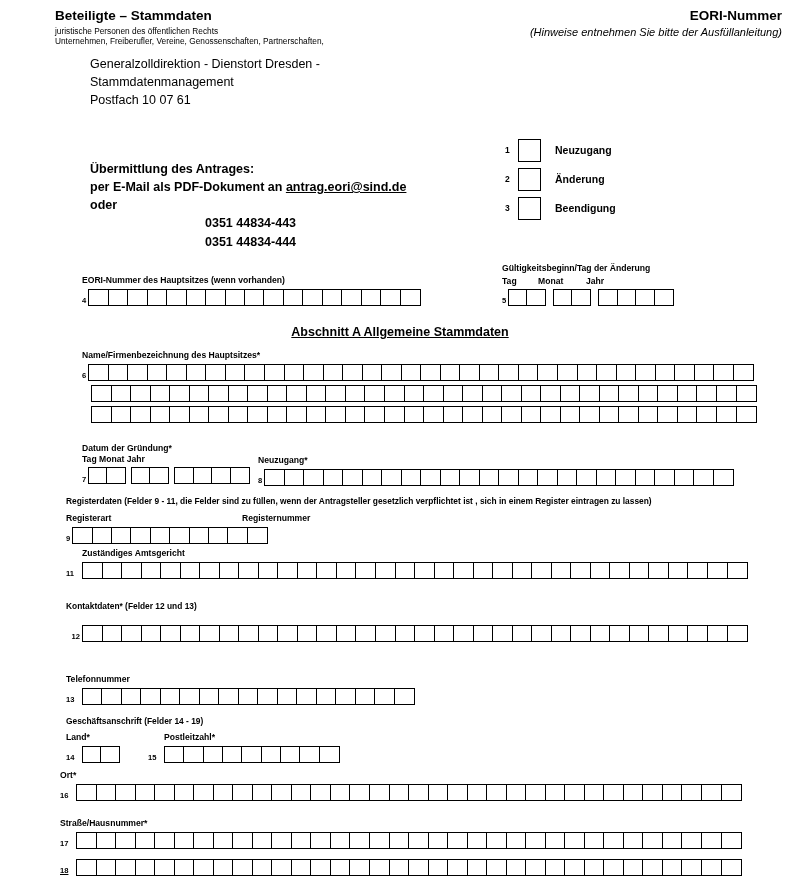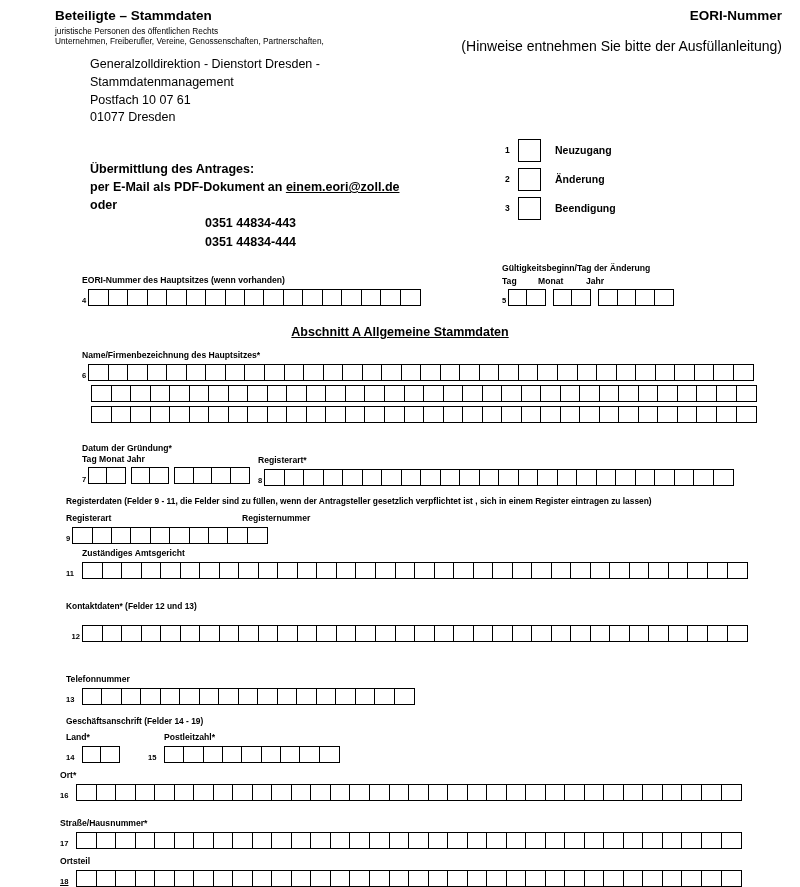--- a/index.html
+++ b/index.html
@@ -43,22 +43,23 @@
     margin-top: 2px;
   }
   .hdr-right {
     text-align: right;
   }
   .hdr-right-title {
     font-size: 13.5px;
     font-weight: bold;
   }
   .hdr-right-sub {
-    font-size: 14px;
-    margin-top: 15px;
+    font-size: 11px;
+    margin-top: 3px;
+    font-style: italic;
   }
 
   
   .addr {
     position: absolute;
     top: 56px;
     left: 90px;
     font-size: 12.5px;
     line-height: 1.42;
   }
@@ -186,21 +187,20 @@
     <div class="hdr-right">
       <div class="hdr-right-title">EORI-Nummer</div>
       <div class="hdr-right-sub">(Hinweise entnehmen Sie bitte der Ausfüllanleitung)</div>
     </div>
   </div>
 
   <div class="addr">
     <div>Generalzolldirektion - Dienstort Dresden -</div>
     <div>Stammdatenmanagement</div>
     <div>Postfach 10 07 61</div>
-    <div>01077 Dresden</div>
   </div>
 
   <div class="optlist">
     <div class="optrow">
       <div class="optnum">1</div>
       <div class="optbox"></div>
       <div class="optlabel">Neuzugang</div>
     </div>
     <div class="optrow">
       <div class="optnum">2</div>
@@ -210,21 +210,21 @@
     <div class="optrow">
       <div class="optnum">3</div>
       <div class="optbox"></div>
       <div class="optlabel">Beendigung</div>
     </div>
   </div>
 
   <div class="trans">
     <div>Übermittlung des Antrages:</div>
     <div>
-      <span>per E-Mail als PDF-Dokument an </span><span class="mail">einem.eori@zoll.de</span>
+      <span>per E-Mail als PDF-Dokument an </span><span class="mail">antrag.eori@sind.de</span>
     </div>
     <div>oder</div>
     <div class="fax-line">
       <span class="fax-label"></span>
       <span>0351 44834-443</span>
     </div>
     <div class="fax-line">
       <span class="fax-label"></span>
       <span>0351 44834-444</span>
     </div>
@@ -419,21 +419,21 @@
       <div class="boxes" style="margin-left: 5px; width: 76px;">
           <i style="width: 19px;"></i>
           <i style="width: 19px;"></i>
           <i style="width: 19px;"></i>
           <i style="width: 19px;"></i>
         </div>
     </div>
   </div>
 
   <div class="abs" style="top:455px; left:258px;">
-    <div class="lbl">Registerart*</div>
+    <div class="lbl">Neuzugang*</div>
     <div class="fieldrow" style="margin-top:3px;">
       <div class="fnum">8</div>
       <div class="boxes" style="width: 470px;">
           <i style="width: 19.5833px;"></i>
           <i style="width: 19.5833px;"></i>
           <i style="width: 19.5833px;"></i>
           <i style="width: 19.5833px;"></i>
           <i style="width: 19.5833px;"></i>
           <i style="width: 19.5833px;"></i>
           <i style="width: 19.5833px;"></i>
@@ -707,21 +707,20 @@
           <i style="width: 19.5882px;"></i>
           <i style="width: 19.5882px;"></i>
           <i style="width: 19.5882px;"></i>
           <i style="width: 19.5882px;"></i>
           <i style="width: 19.5882px;"></i>
         </div>
     </div>
   </div>
 
   <div class="abs" style="top:856px; left:60px;">
-    <div class="lbl">Ortsteil</div>
     <div class="fieldrow" style="margin-top:3px;text-decoration:underline;">
       <div class="fnum" style="width:14px;">18</div>
       <div class="boxes" style="width: 666px;">
           <i style="width: 19.5882px;"></i>
           <i style="width: 19.5882px;"></i>
           <i style="width: 19.5882px;"></i>
           <i style="width: 19.5882px;"></i>
           <i style="width: 19.5882px;"></i>
           <i style="width: 19.5882px;"></i>
           <i style="width: 19.5882px;"></i>

